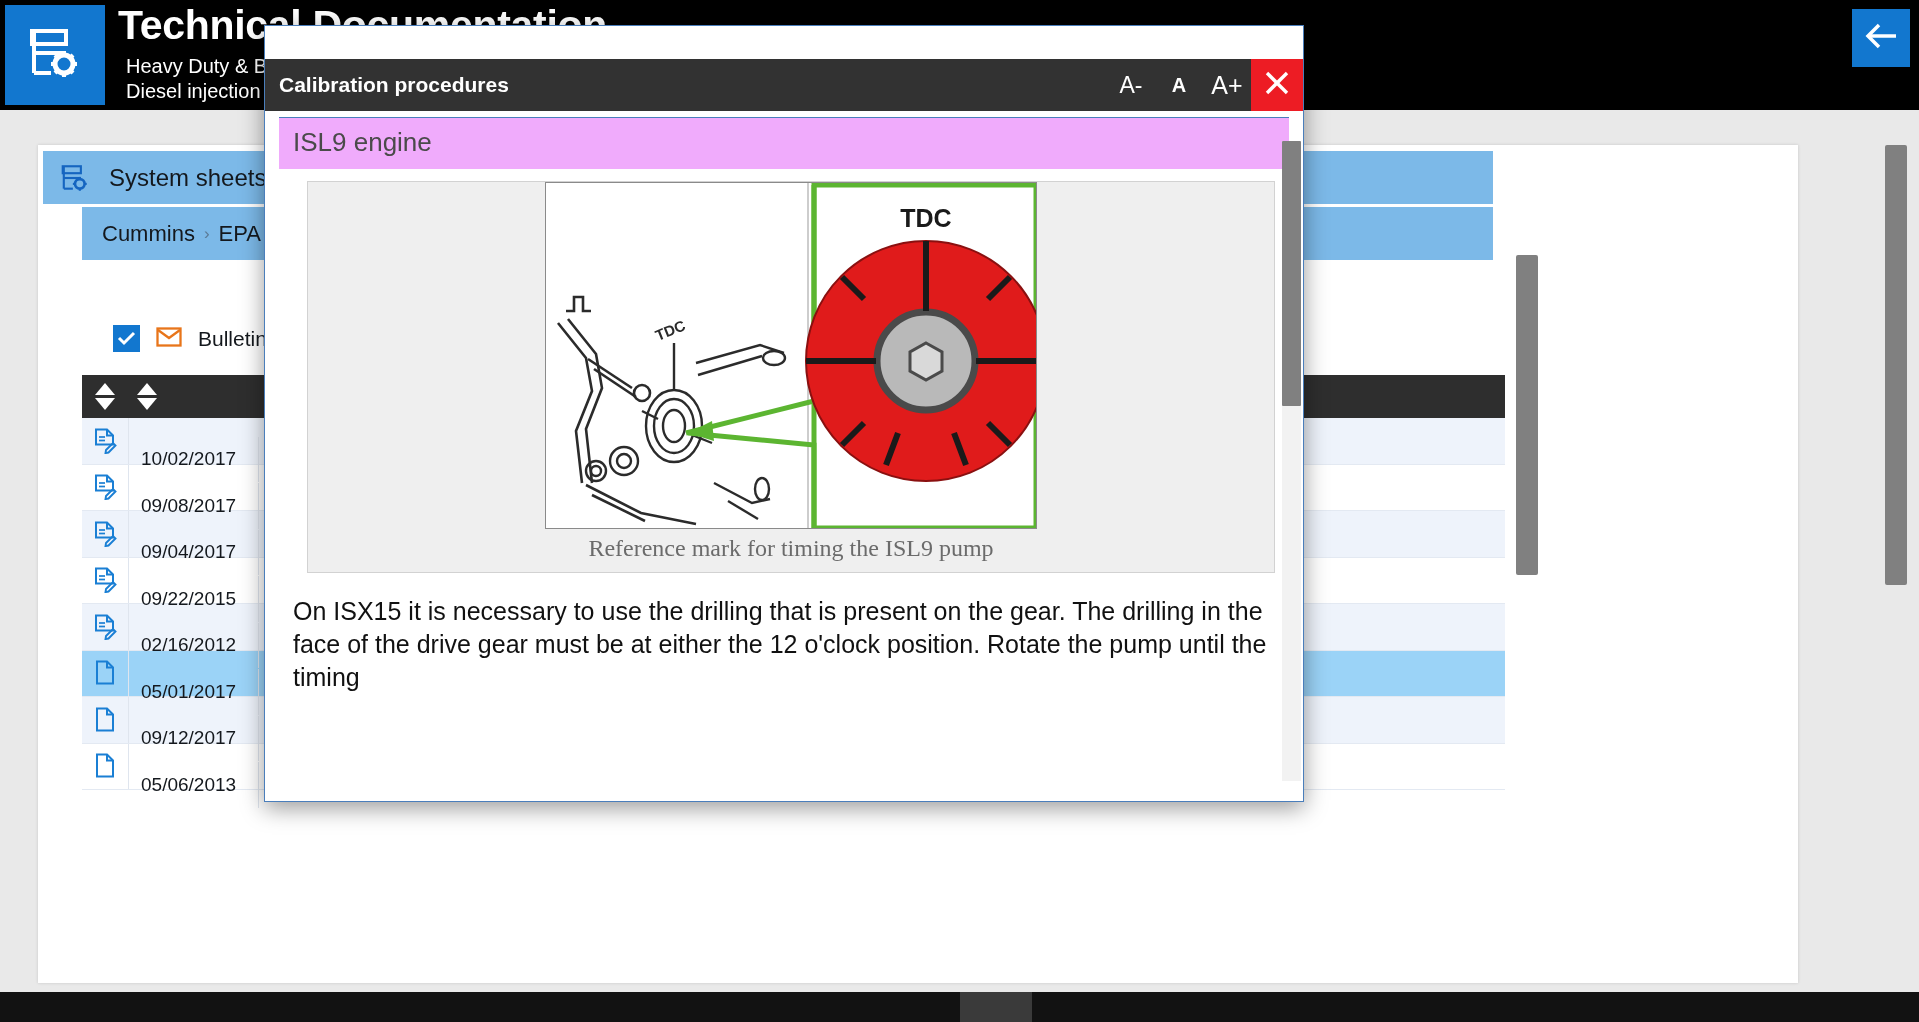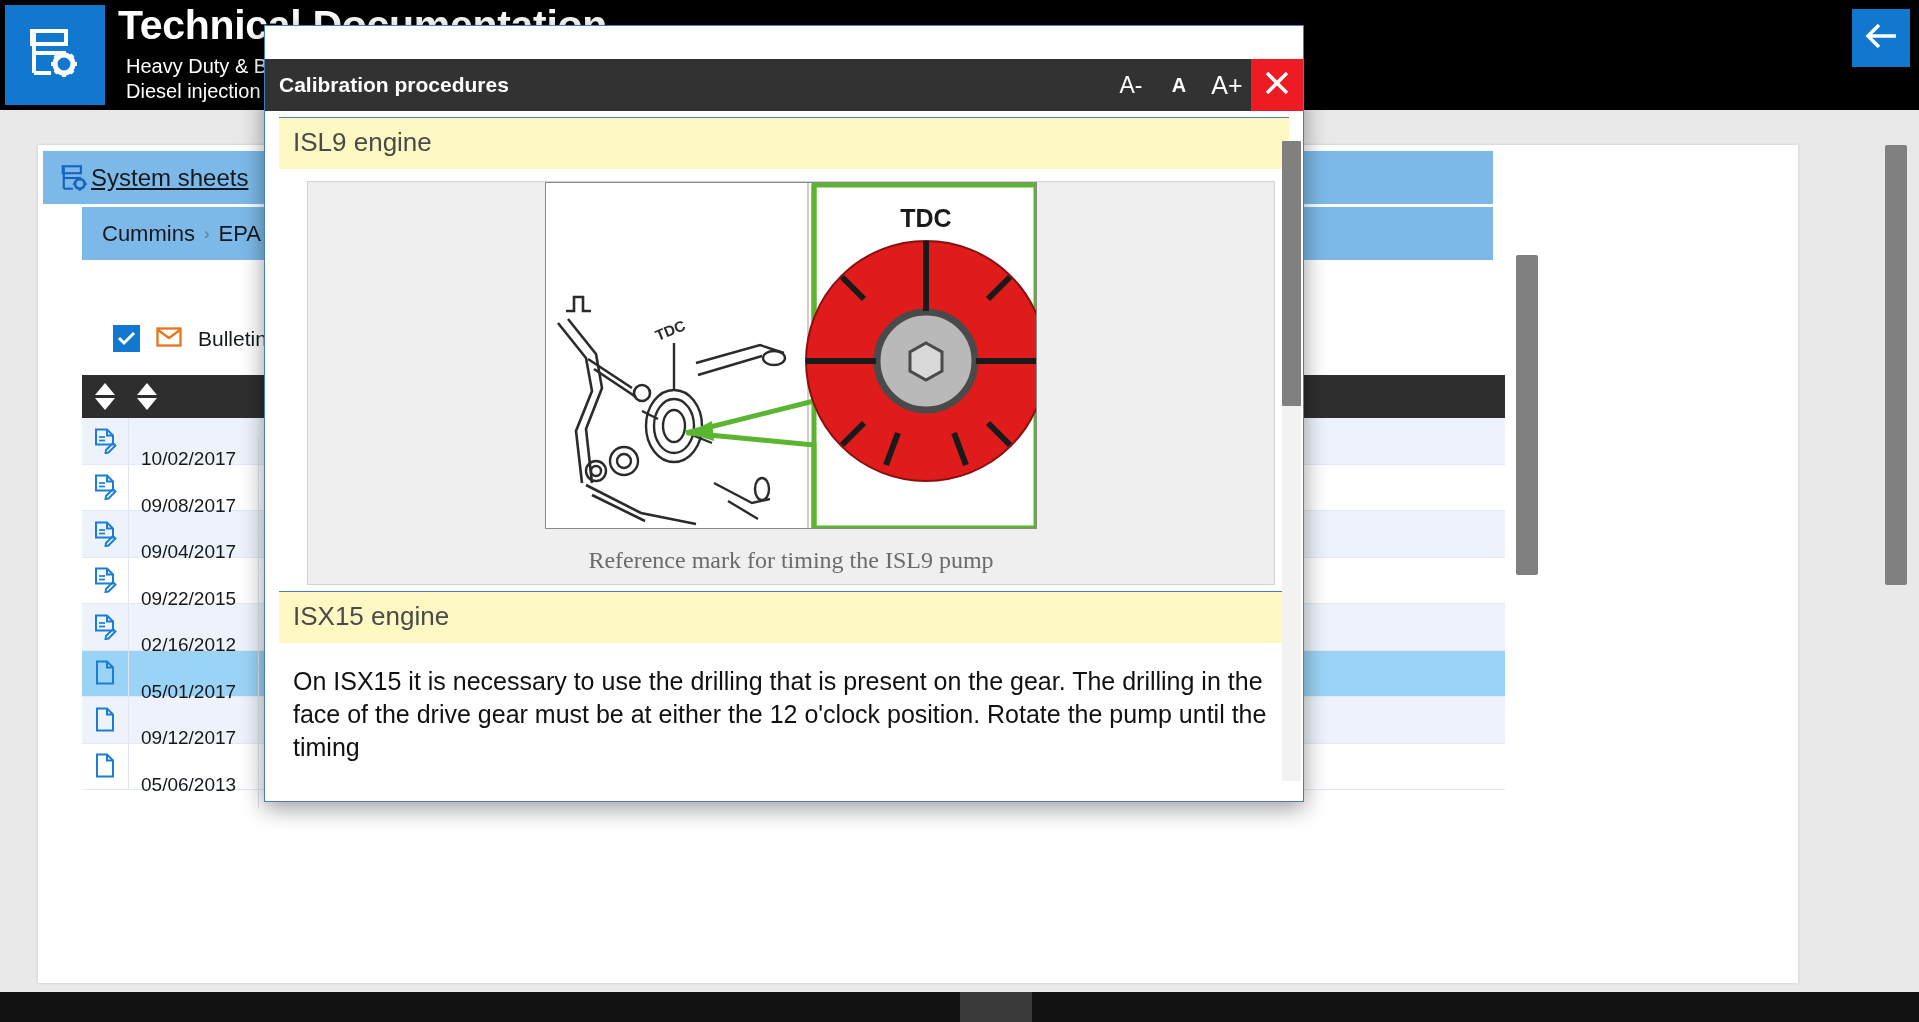--- a/index.html
+++ b/index.html
@@ -63,23 +63,23 @@
 
   
   .tab-strip {
     position: absolute; left: 5px; top: 6px;
     height: 53px; width: 1450px;
     background: #7cb9e8;
     display: flex; align-items: center;
   }
   .tab-strip .tab-ico { margin-left: 16px; display:flex; align-items:center; }
   .tab-strip .tab-label {
+    margin-left: 18px;
     font-size: 24px;
     color: #14181d;
-    text-decoration: underline;
   }
   
   .crumb-strip {
     position: absolute; left: 44px; top: 62px;
     height: 53px; width: 1411px;
     background: #7cb9e8;
     display: flex; align-items: center;
     padding-left: 20px;
   }
   .crumb-item { font-size: 22px; color: #14181d; }
@@ -175,21 +175,21 @@
   }
 
   .modal-body {
     position: relative;
     height: 692px;
     overflow: hidden;
     background: #fff;
     padding: 0 14px;
   }
   .sec-head {
-    background: #fef9c3;
+    background: #f0abfc;
     border-top: 1px solid #4a7ebb;
     font-size: 26px;
     color: #4a4a4a;
     padding: 9px 0 11px 14px;
     margin-top: 6px;
   }
   .sec-para {
     font-size: 25px;
     line-height: 33px;
     color: #111;
@@ -208,21 +208,21 @@
     border: 1px solid #8a8a8a;
     position: relative;
     height: 347px;
     overflow: hidden;
   }
   .fig-cap {
     text-align: center;
     font-family: "Liberation Serif", serif;
     font-size: 24px;
     color: #6b6b6b;
-    padding-top: 18px;
+    padding-top: 6px;
   }
 
   
   .modal-sb-track {
     position: absolute; right: 2px; top: 30px;
     width: 19px; height: 640px; background: #f2f2f2;
   }
   .modal-sb-thumb {
     position: absolute; right: 2px; top: 30px;
     width: 19px; height: 265px; background: #808080;
@@ -525,21 +525,20 @@
               <line x1="464" y1="94" x2="442" y2="116"></line>
               <line x1="464" y1="262" x2="442" y2="240"></line>
               <line x1="340" y1="282" x2="352" y2="250"></line>
               <line x1="420" y1="282" x2="408" y2="250"></line>
             </g>
           </svg>
         </div>
         <div class="fig-cap">Reference mark for timing the ISL9 pump</div>
       </div>
 
-      <div class="sec-head">ISX15 engine</div>
       <div class="sec-para">On ISX15 it is necessary to use the drilling that is present on the gear. The drilling in the face of the drive gear must be at either the 12 o'clock position. Rotate the pump until the timing</div>
 
       <div class="modal-sb-track"></div>
       <div class="modal-sb-thumb"></div>
     </div>
   </div>
 
   <div class="sb-thumb" style="left:1516px; top:255px; height:320px;"></div>
 
   <div class="taskbar">

